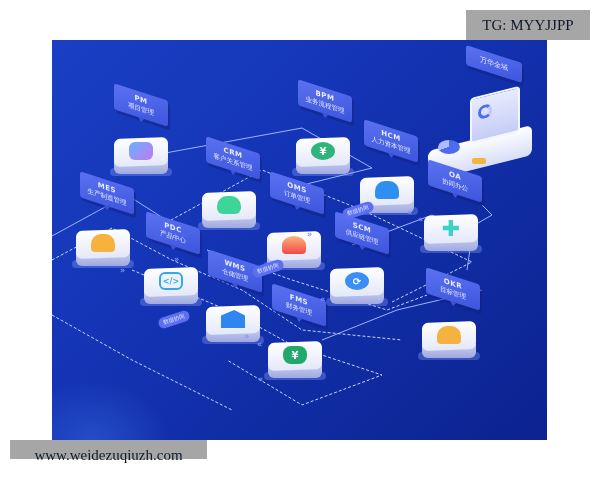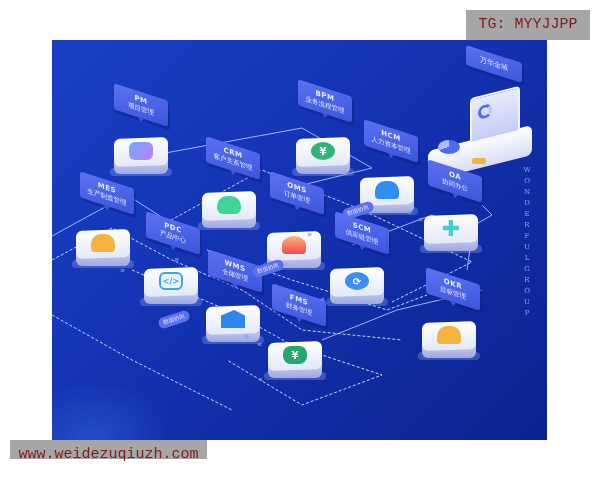--- a/index.html
+++ b/index.html
@@ -75,21 +75,21 @@
     position: absolute; left: 14px; top: 60px; width: 22px; height: 14px; border-radius: 50%;
     background: conic-gradient(#4e6bf0 0 70%, #aebdff 70% 100%);
   }
   .laptop .coins { position: absolute; left: 48px; top: 78px; width: 14px; height: 6px; background: #f2b441; border-radius: 2px; }
   .laptop-label {
     position: absolute; left: 414px; top: 14px; width: 56px; padding: 5px 2px;
     background: linear-gradient(160deg, #5a72f0, #3d55dd); border-radius: 3px; color: #e8ecff;
     font-size: 7px; text-align: center; transform: skewY(18deg); box-shadow: 2px 3px 0 rgba(20,30,120,0.45);
   }
   .watermark {
-    position: absolute; background: #a6a6a6; color: #7f1d1d; font-family: Liberation Mono, monospace;
+    position: absolute; background: #a6a6a6; color: #0f172a; font-family: Liberation Serif, serif;
   }
   .wm-top { left: 466px; top: 10px; width: 124px; height: 30px; font-size: 15px; line-height: 30px; text-align: center; }
   .wm-bottom { left: 10px; top: 440px; width: 197px; height: 19px; font-size: 15px; line-height: 30px; text-align: center; }
 </style>
 </head>
 <body>
 
 <div class="canvas">
 
   <svg class="lines" width="495" height="400">
@@ -258,17 +258,16 @@
   <span class="chev" style="left:68px;top:226px;">»</span>
   <span class="chev" style="left:122px;top:215px;">»</span>
   <span class="chev" style="left:192px;top:292px;">»</span>
   <span class="chev" style="left:205px;top:300px;">«</span>
   <span class="chev" style="left:355px;top:168px;">«</span>
   <span class="chev" style="left:366px;top:175px;">«</span>
   <span class="chev" style="left:255px;top:190px;">»</span>
   <span class="chev" style="left:268px;top:255px;">«</span>
   <span class="chev" style="left:206px;top:335px;">«</span>
 
-  <div class="vert-text">WONDERFUL GROUP</div>
 </div>
 
 <div class="watermark wm-top">TG: MYYJJPP</div>
 <div class="watermark wm-bottom">www.weidezuqiuzh.com</div>
 
 </body></html>

